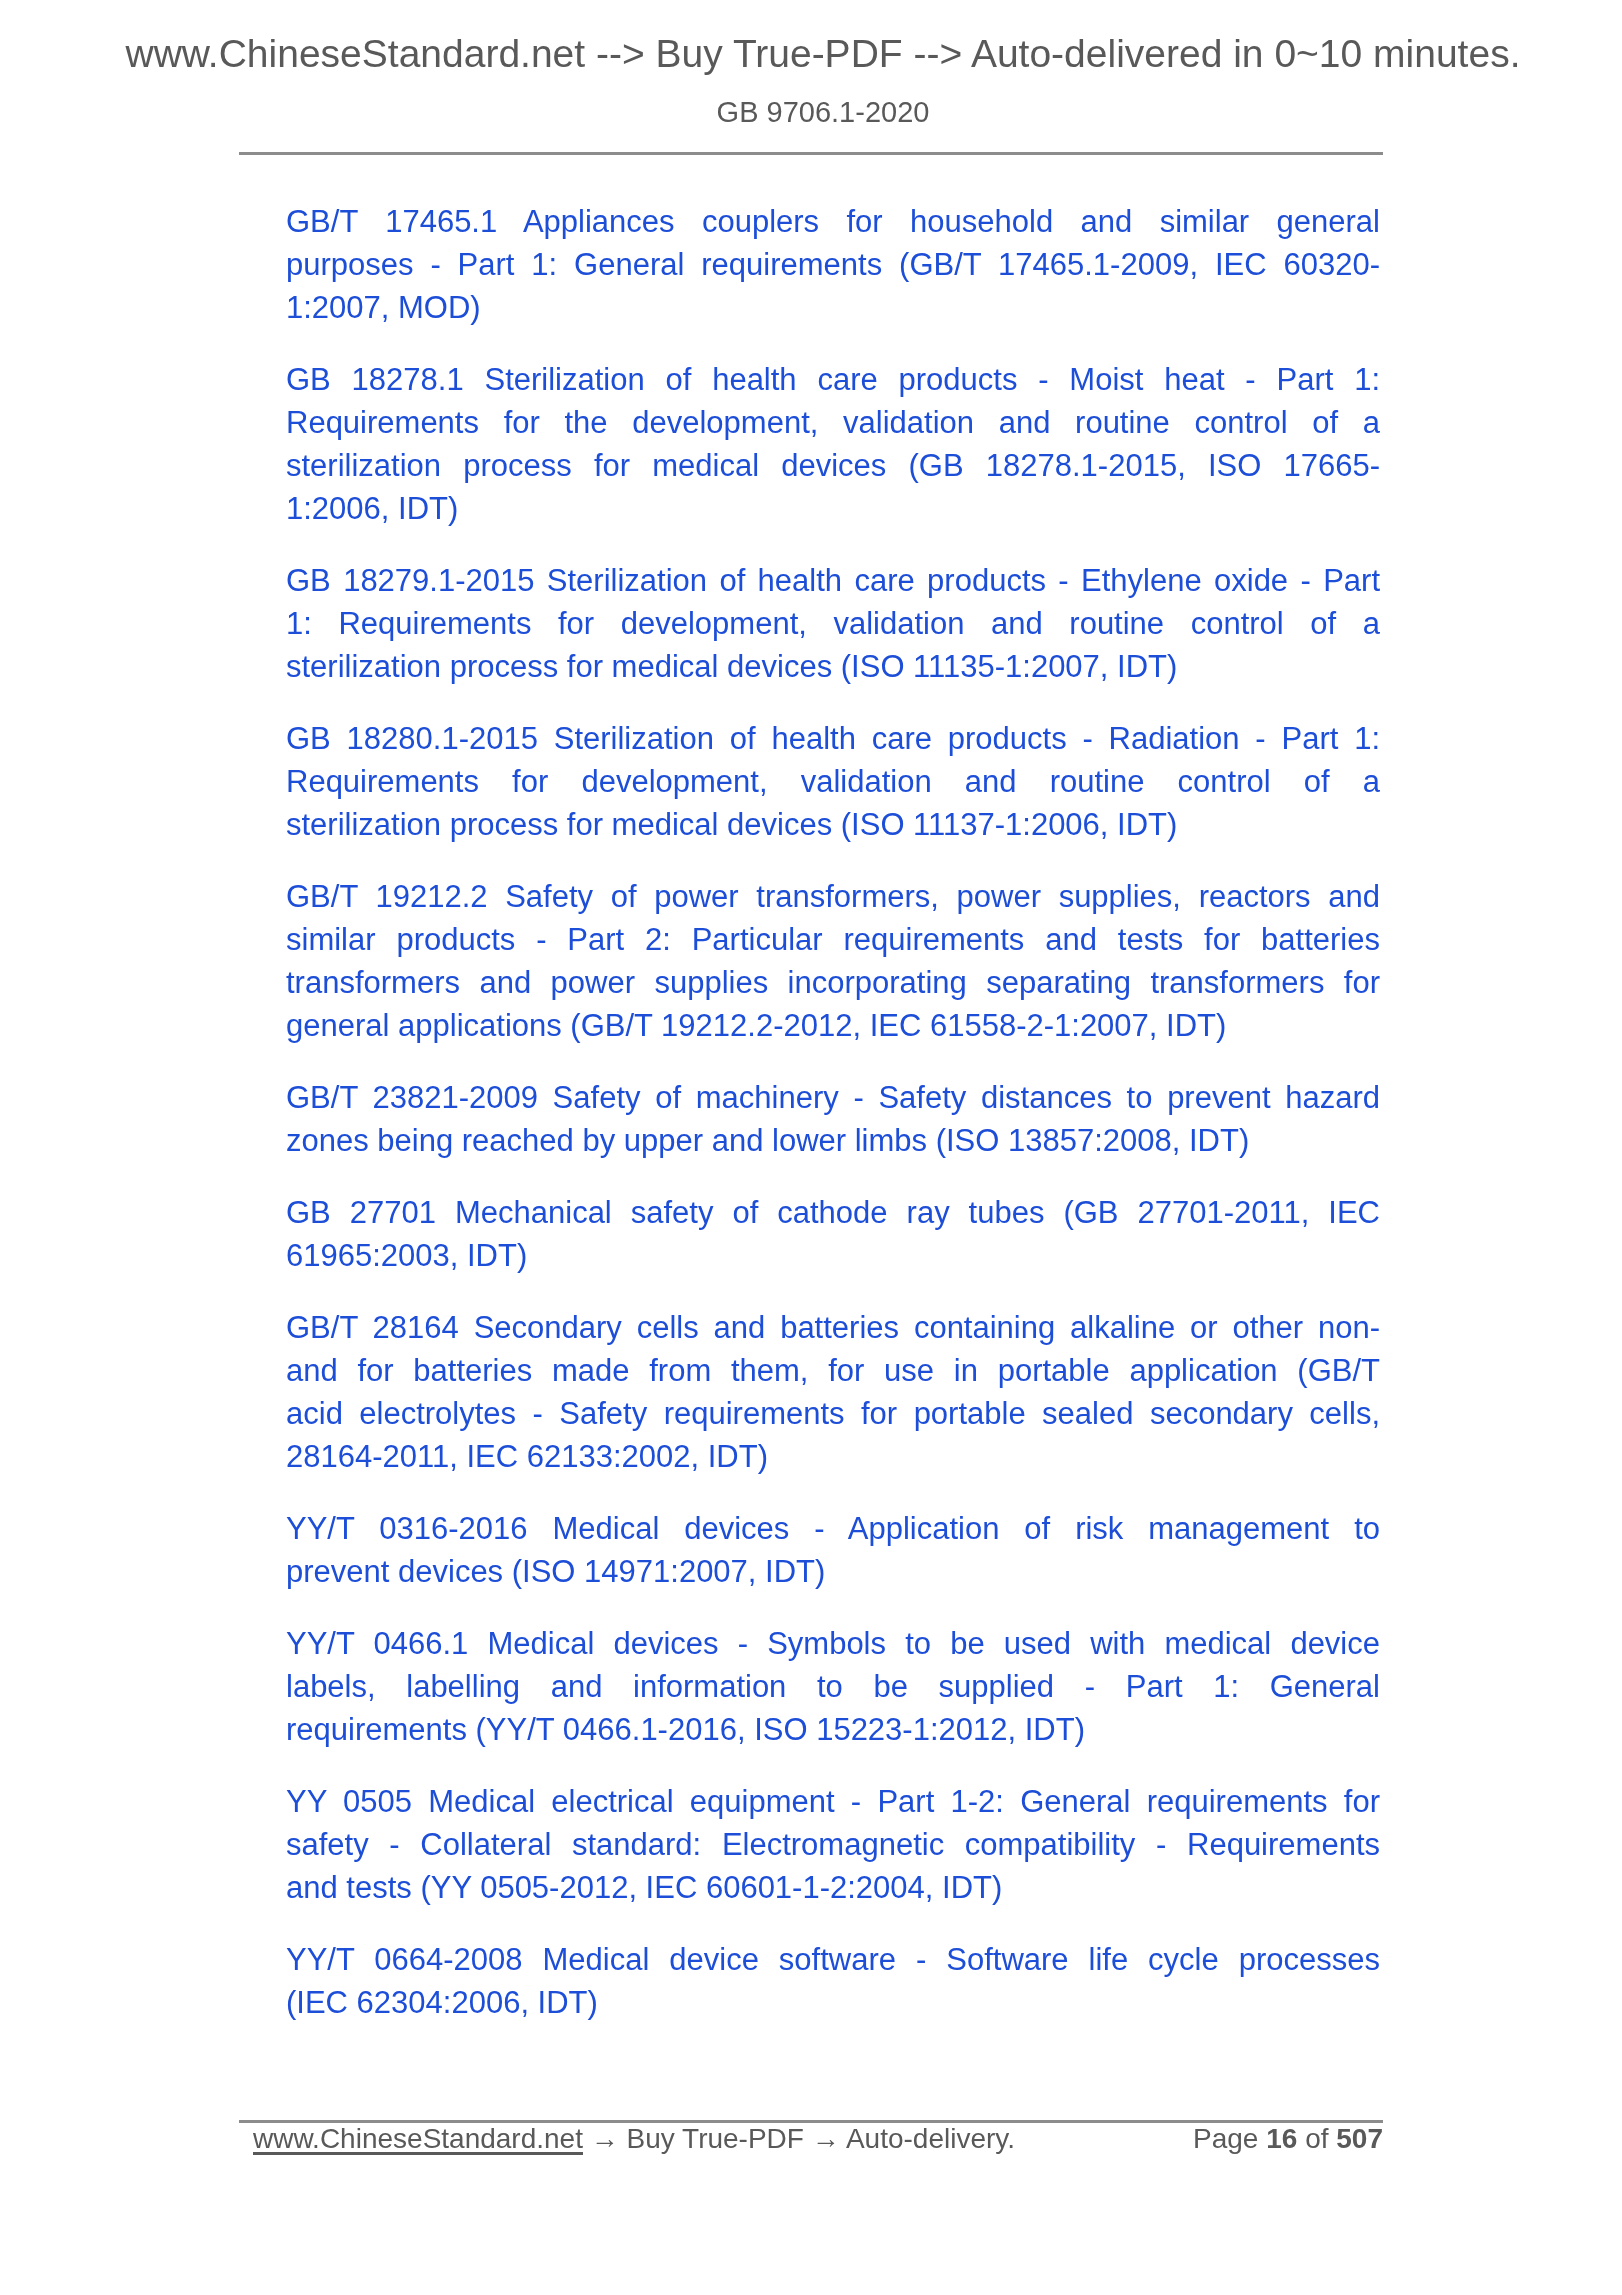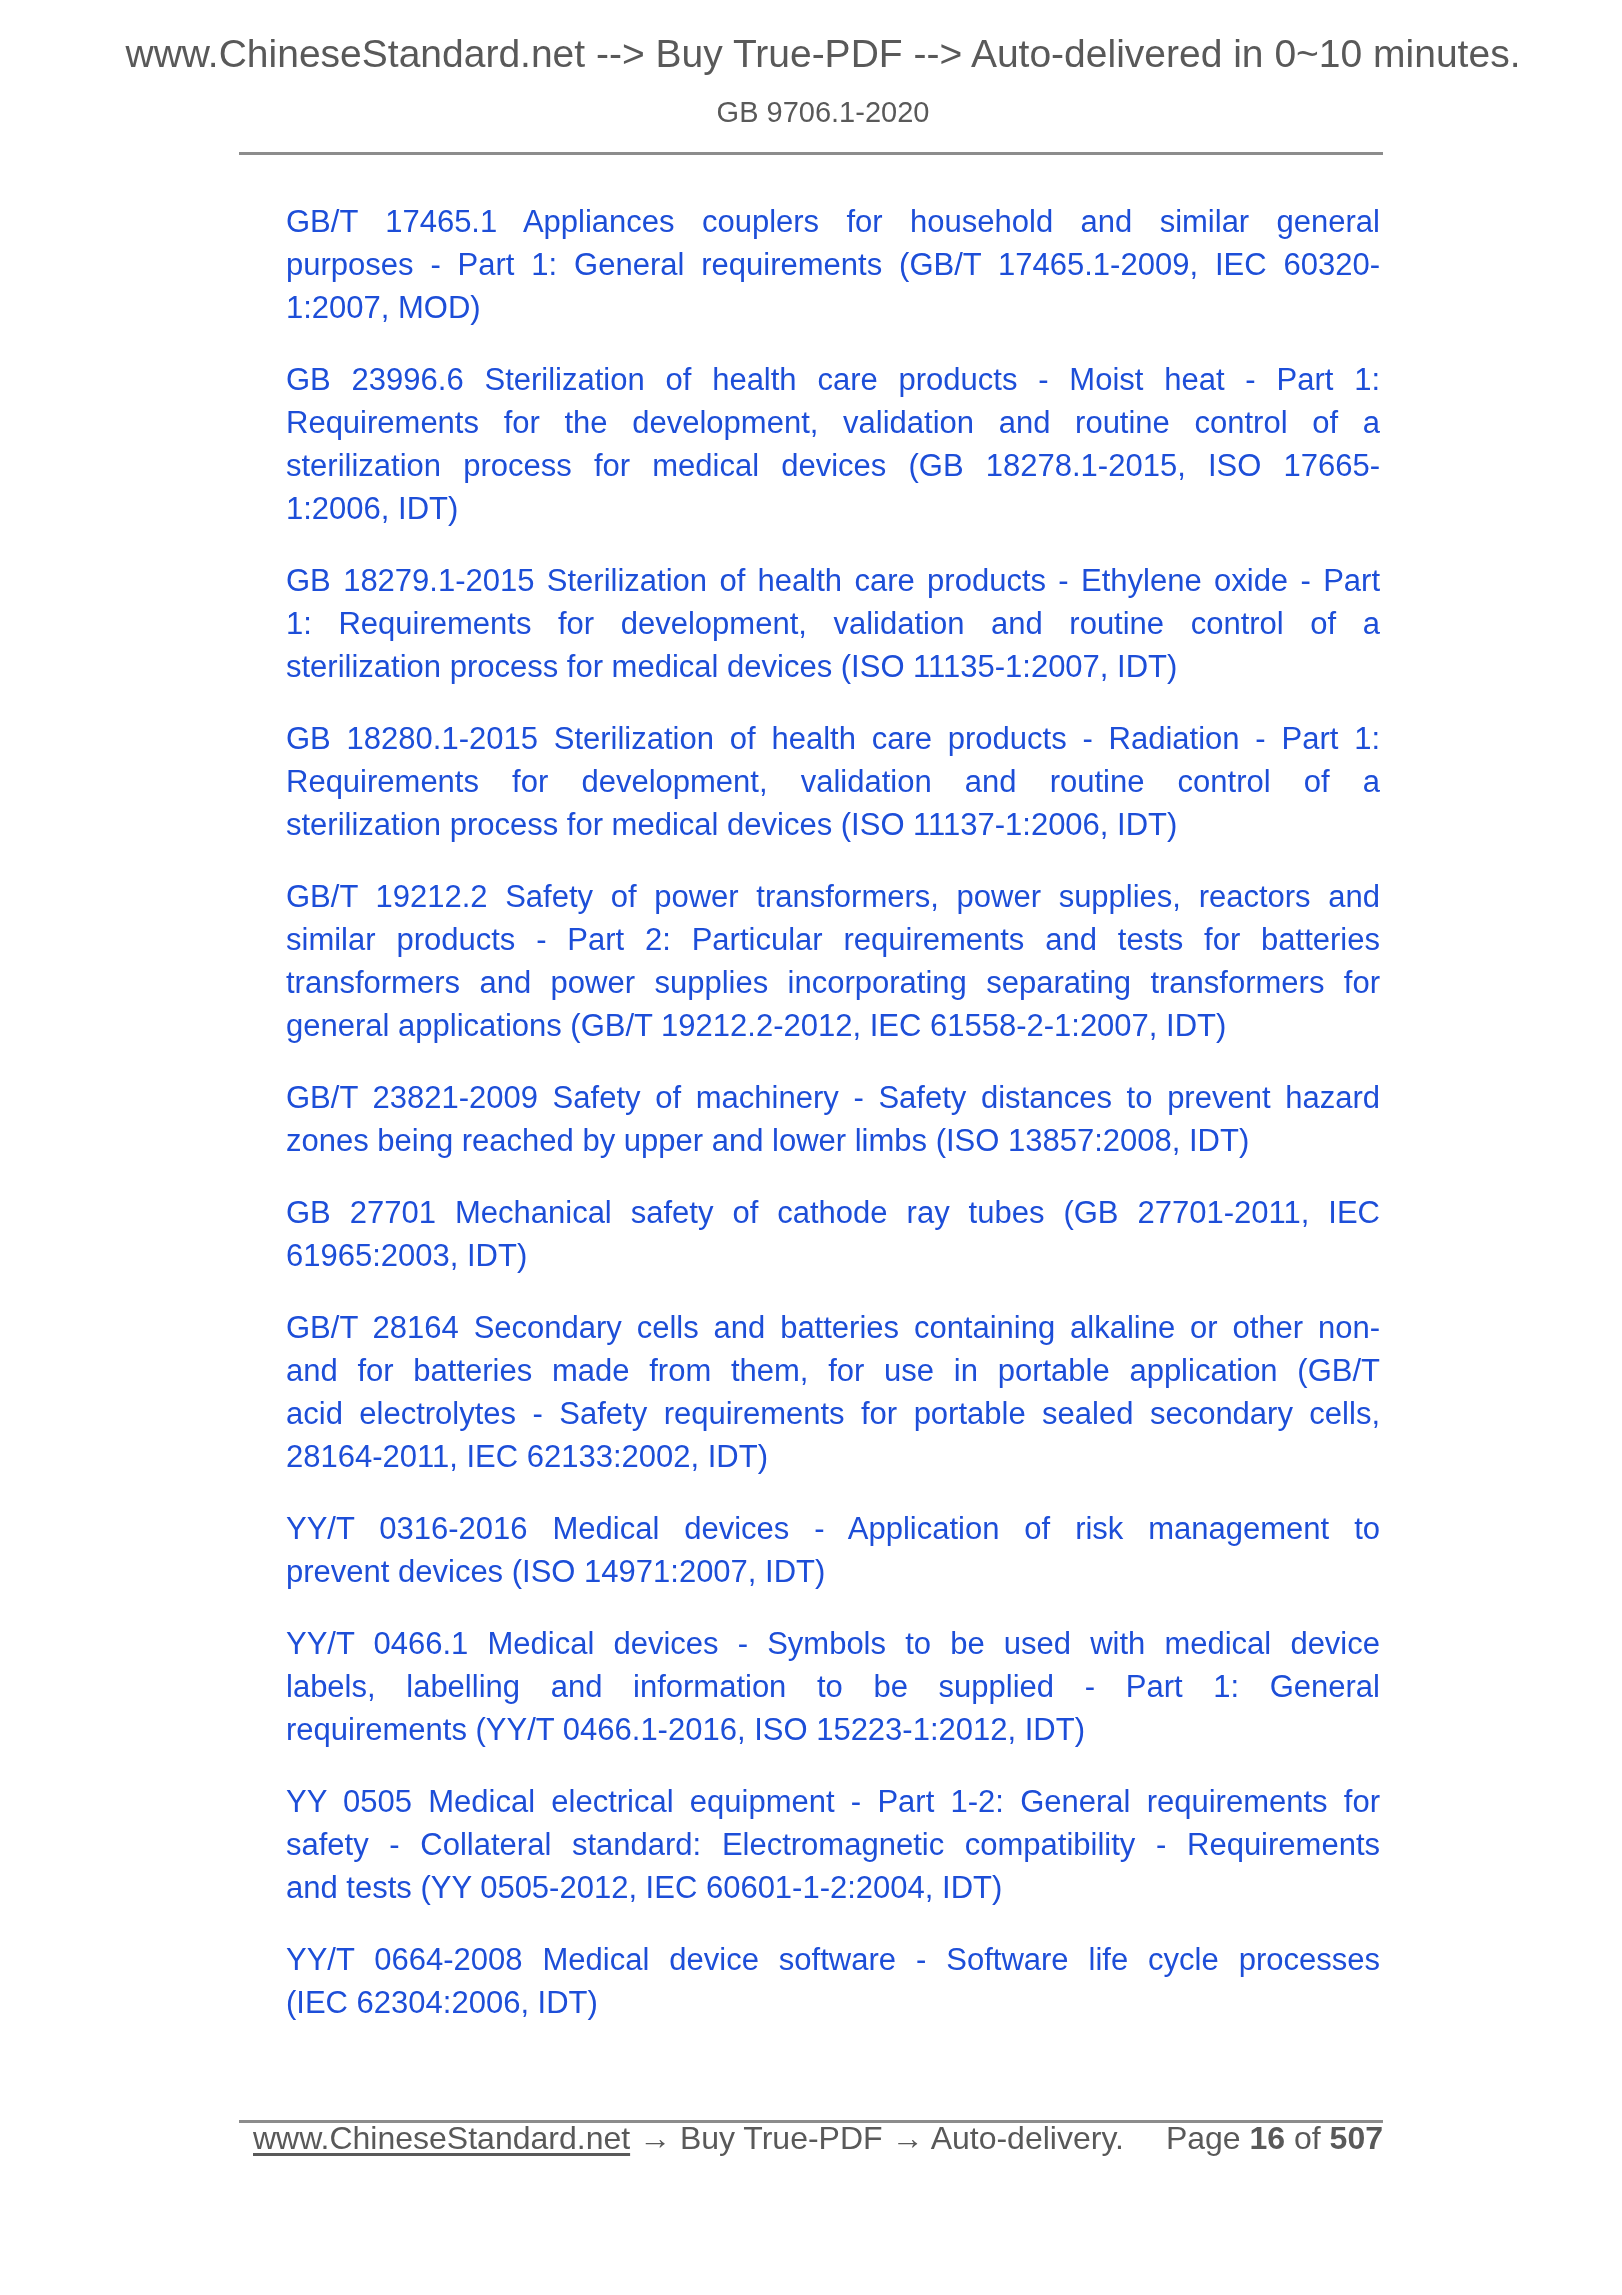--- a/index.html
+++ b/index.html
@@ -56,21 +56,21 @@
   }
   .line.last { text-align-last: left; }
   .footer {
     position: absolute;
     left: 253px;
     top: 2122px;
     width: 1130px;
     display: flex;
     justify-content: space-between;
     align-items: baseline;
-    font-size: 32px;
+    font-size: 28px;
     line-height: 33px;
     color: #595959;
     white-space: nowrap;
   }
   .footer a.site {
     color: #595959;
     text-decoration: underline;
     text-decoration-thickness: 2.5px;
     text-underline-offset: 4.2px;
     cursor: pointer;
@@ -88,21 +88,21 @@
 
   <div class="rule top"></div>
 
   <div class="refs">
       <div class="para">
         <div class="line">GB/T 17465.1 Appliances couplers for household and similar general</div>
         <div class="line">purposes - Part 1: General requirements (GB/T 17465.1-2009, IEC 60320-</div>
         <div class="line last">1:2007, MOD)</div>
       </div>
       <div class="para">
-        <div class="line">GB 23996.6 Sterilization of health care products - Moist heat - Part 1:</div>
+        <div class="line">GB 18278.1 Sterilization of health care products - Moist heat - Part 1:</div>
         <div class="line">Requirements for the development, validation and routine control of a</div>
         <div class="line">sterilization process for medical devices (GB 18278.1-2015, ISO 17665-</div>
         <div class="line last">1:2006, IDT)</div>
       </div>
       <div class="para">
         <div class="line">GB 18279.1-2015 Sterilization of health care products - Ethylene oxide - Part</div>
         <div class="line">1: Requirements for development, validation and routine control of a</div>
         <div class="line last">sterilization process for medical devices (ISO 11135-1:2007, IDT)</div>
       </div>
       <div class="para">

